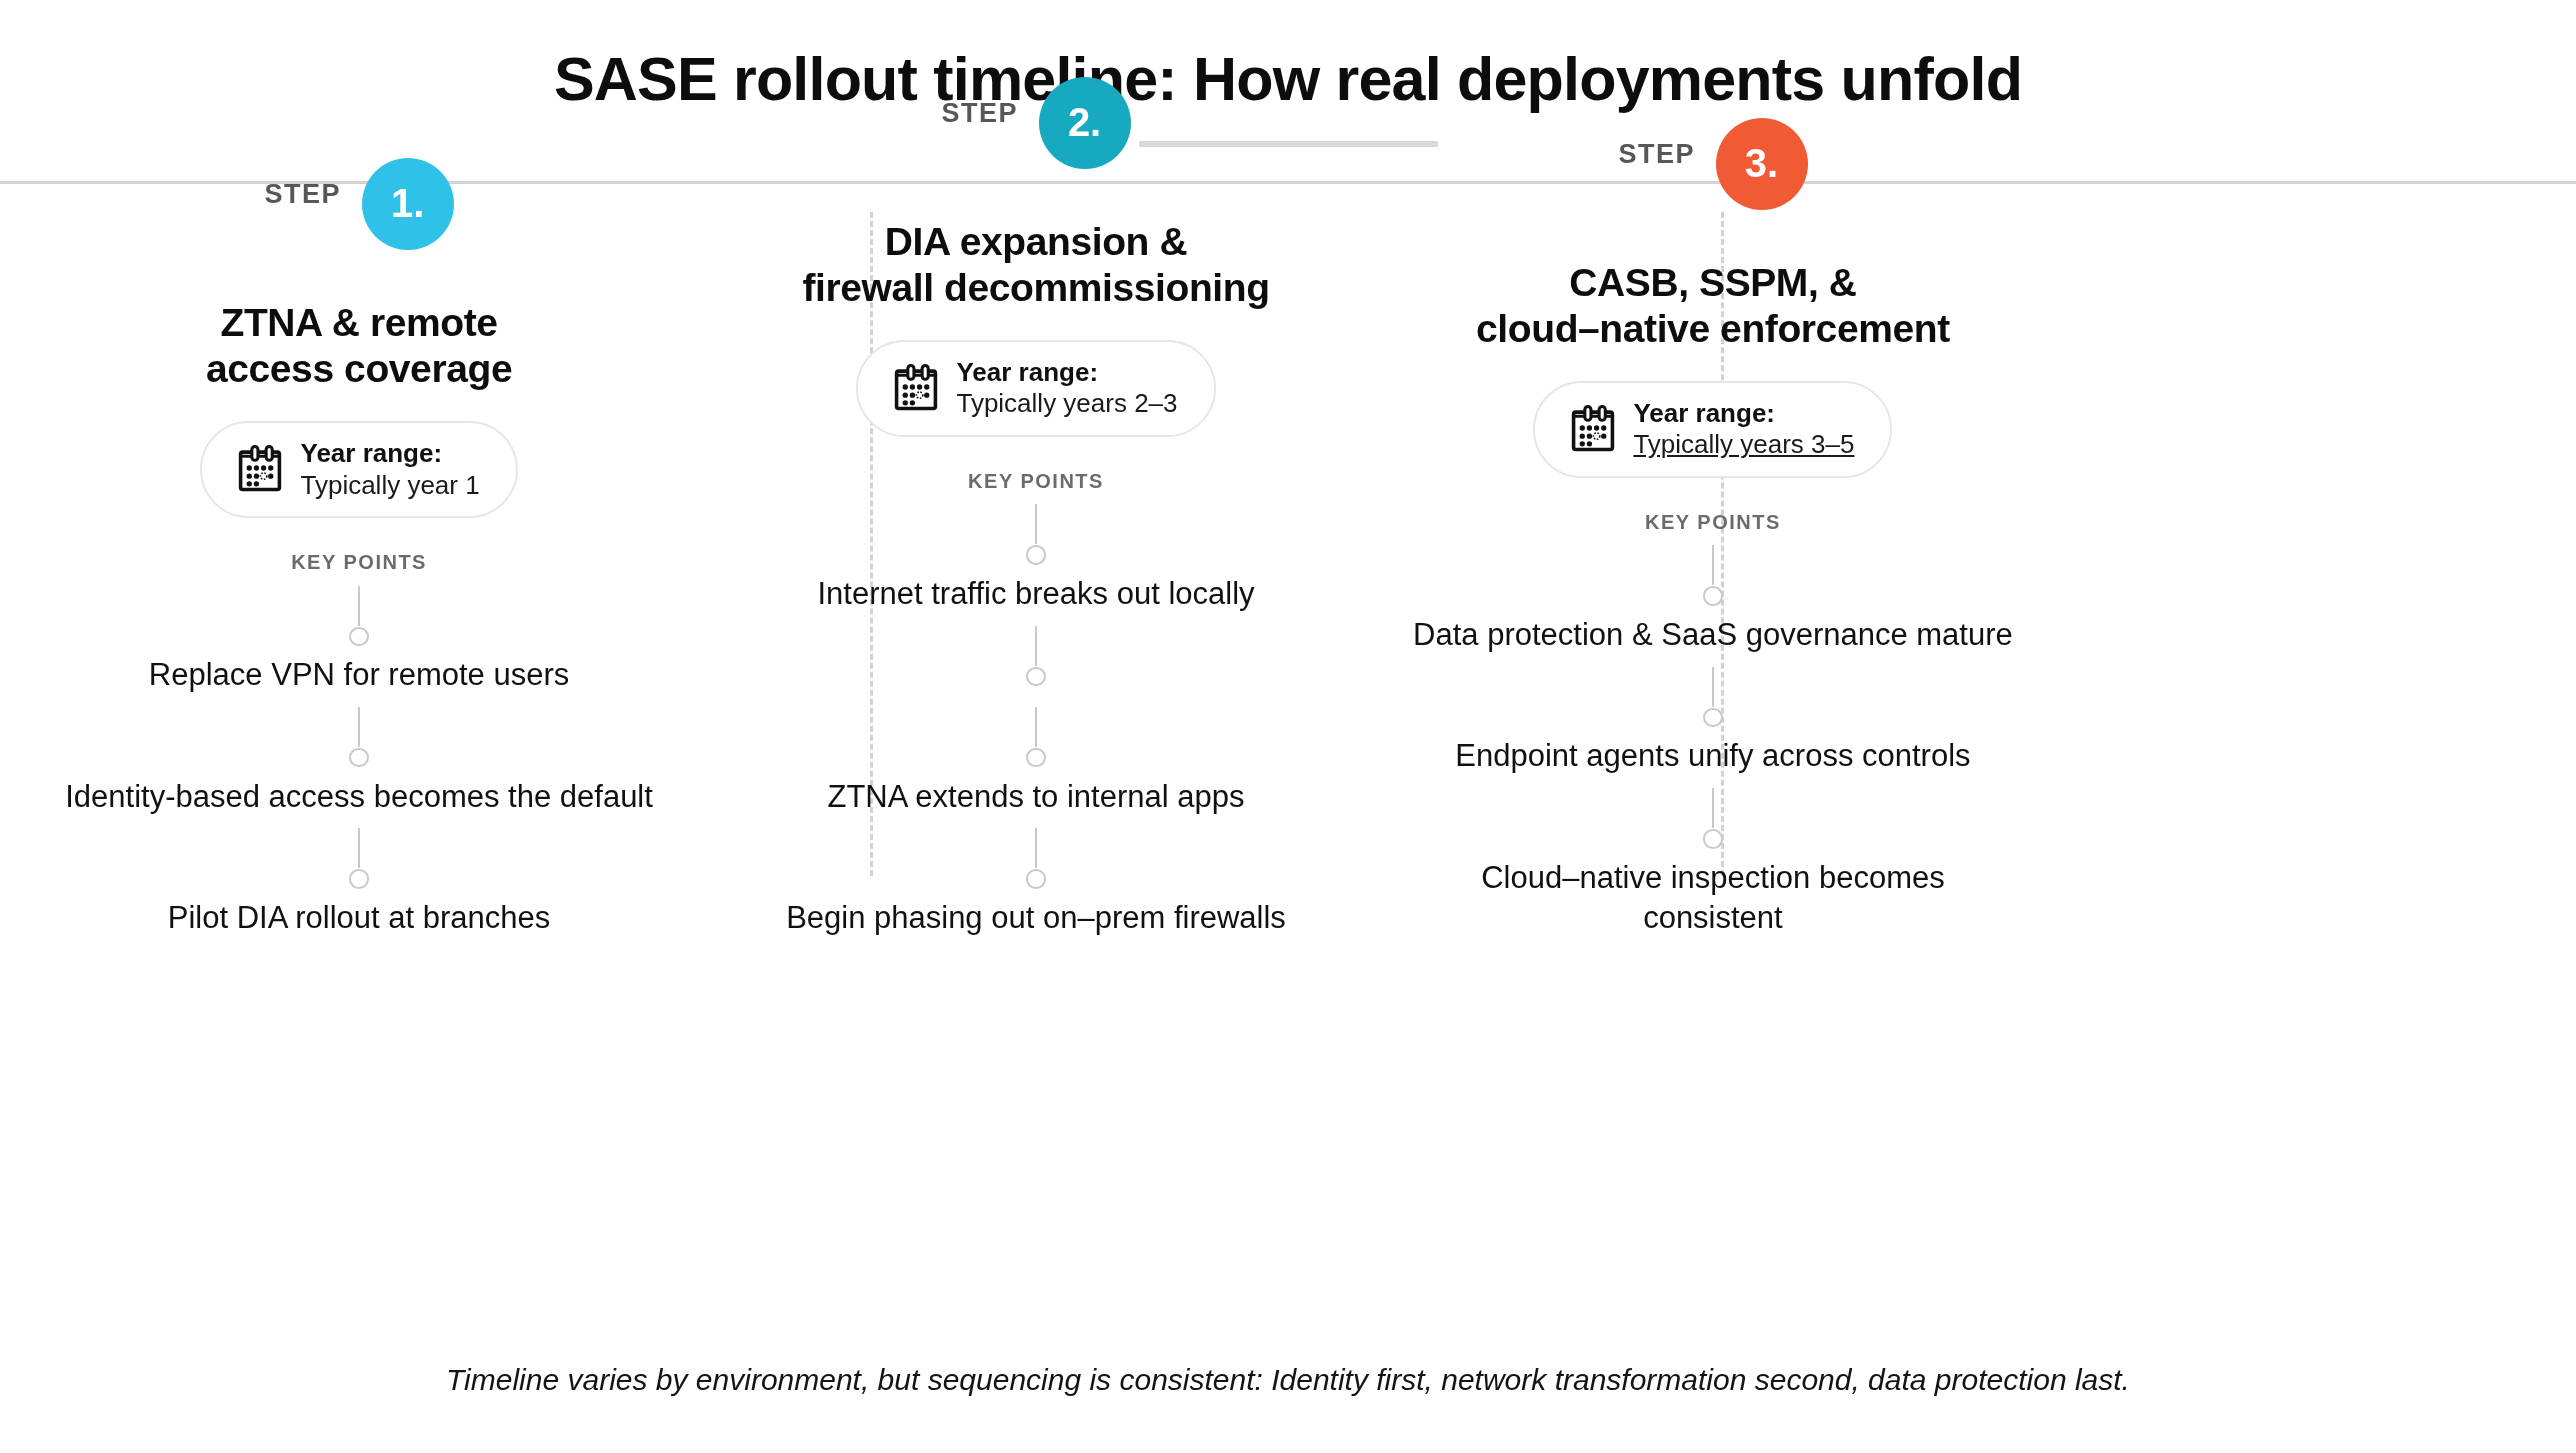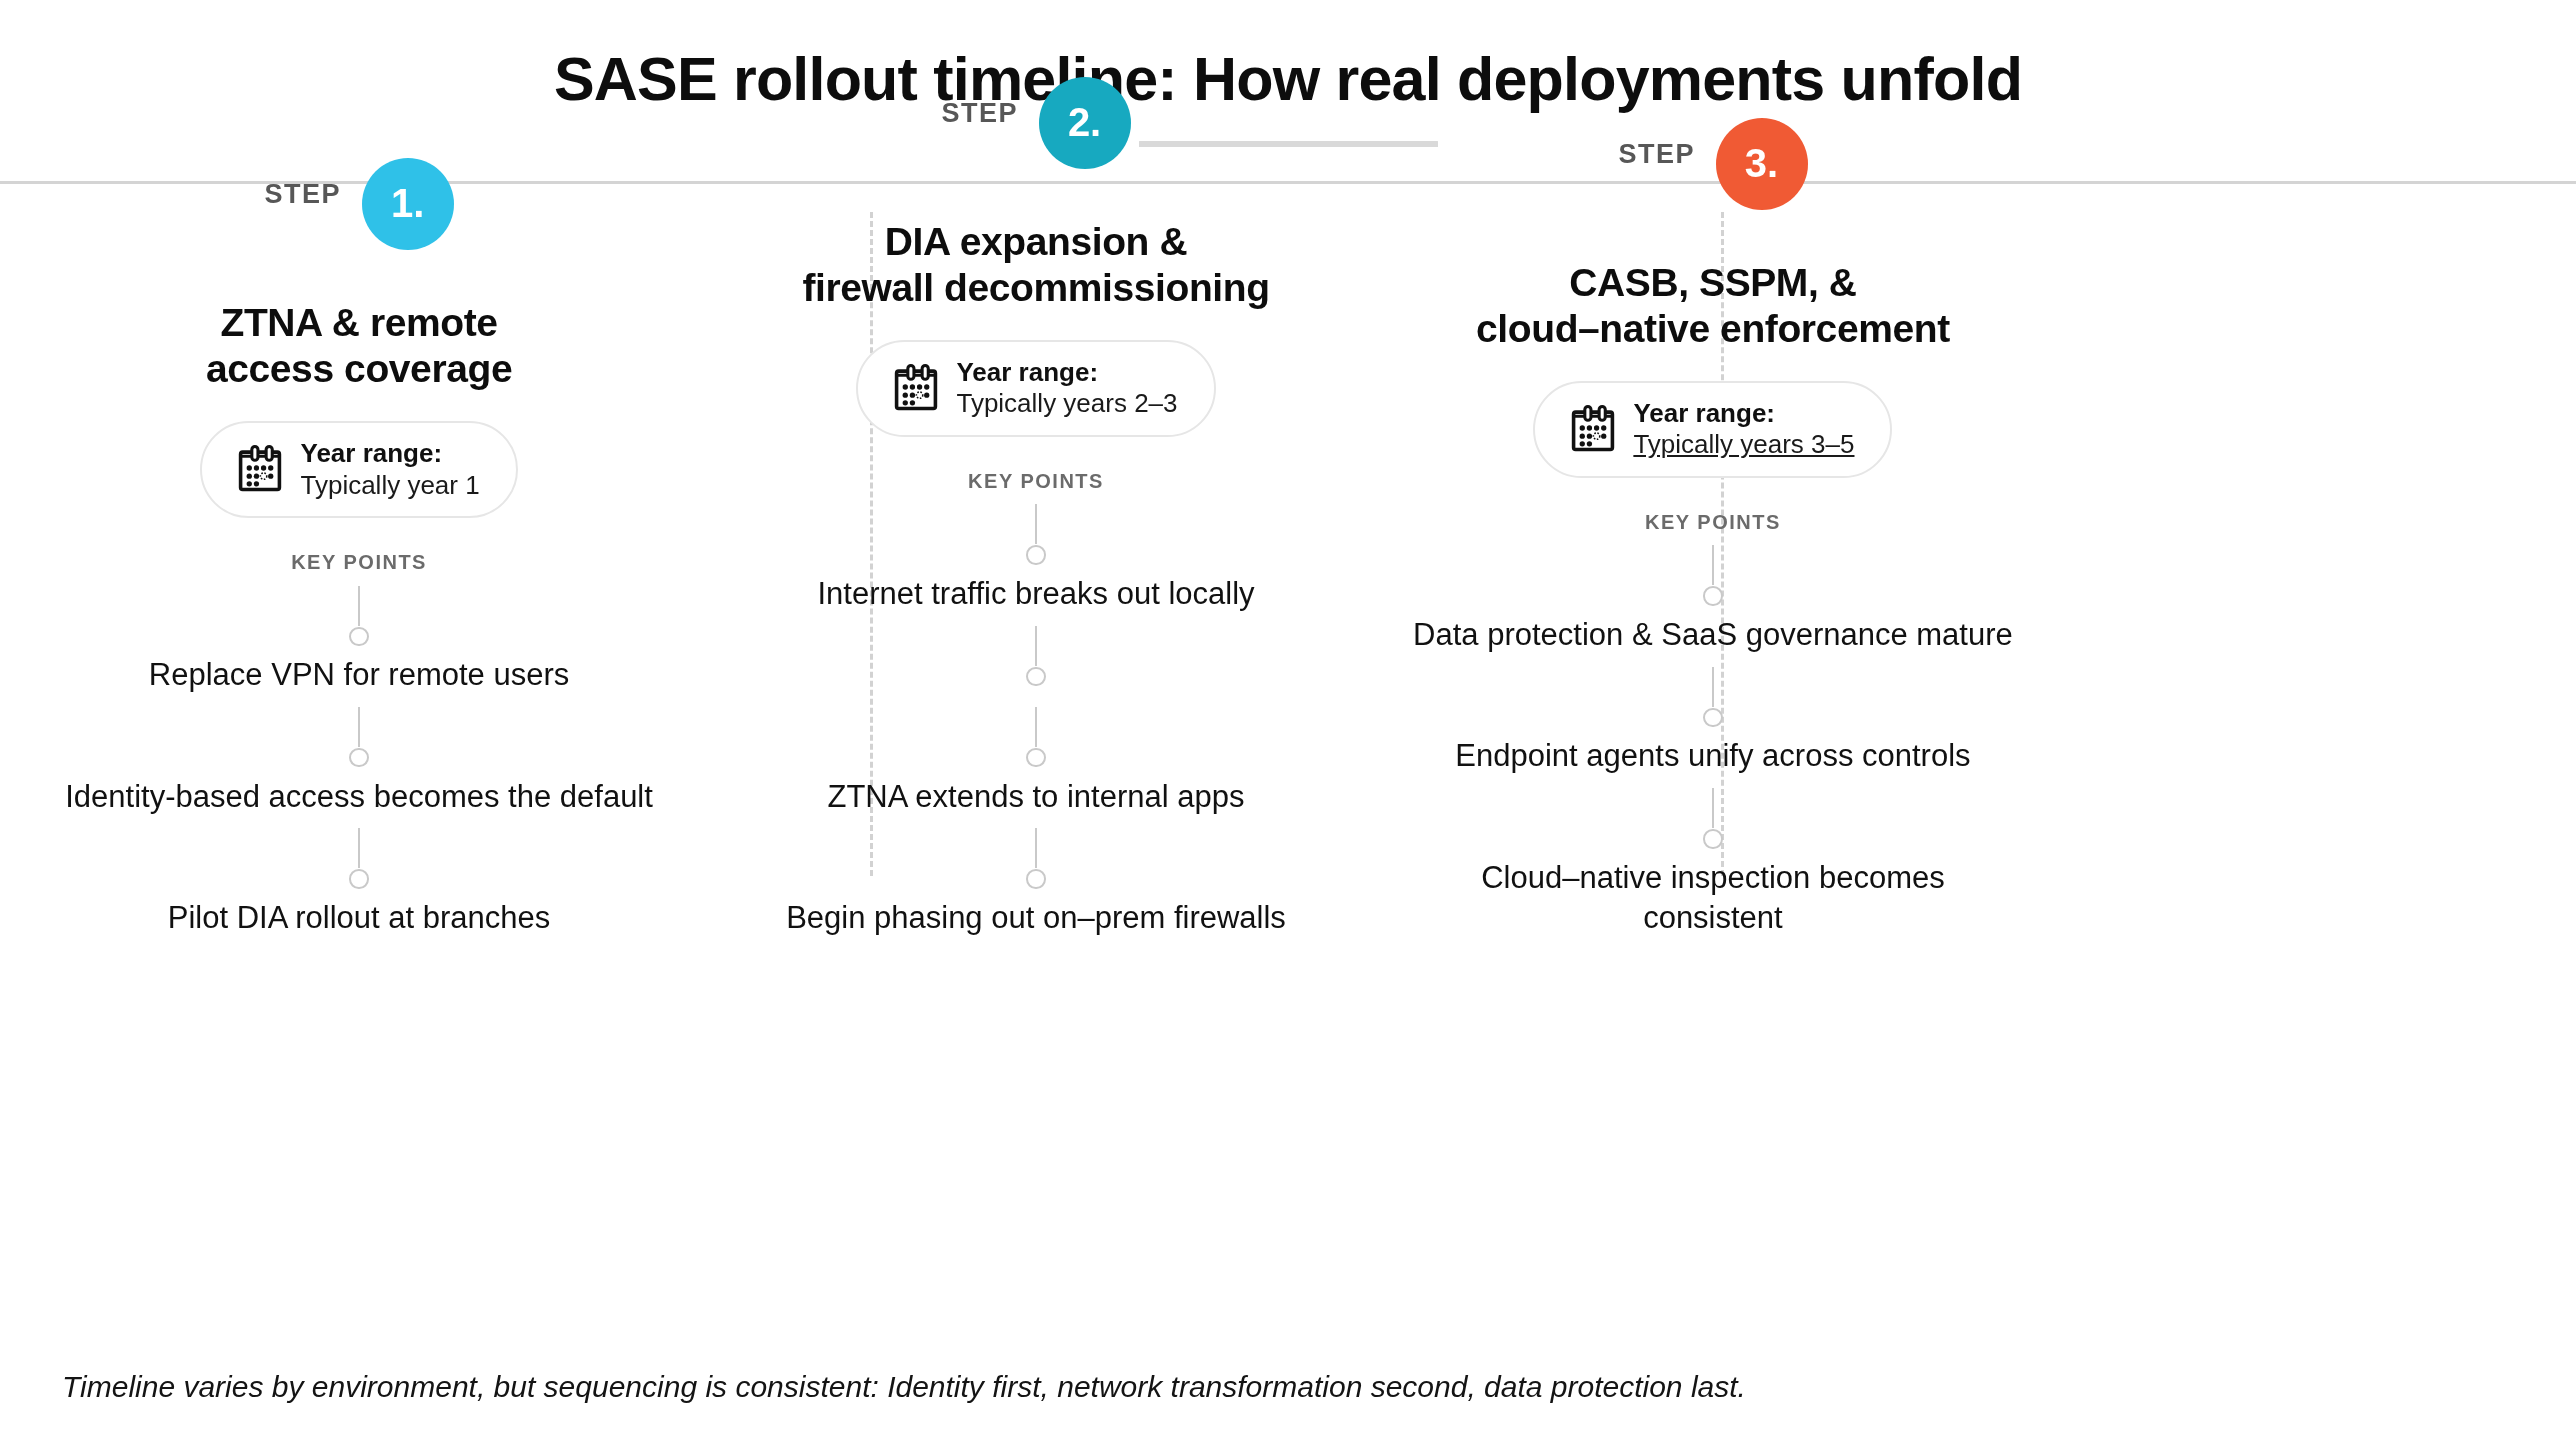--- a/index.html
+++ b/index.html
@@ -188,21 +188,22 @@
     text-align: center;
     color: #111111;
     max-width: 608px;
   }
 
   
   .footer-note {
     position: absolute;
     left: 0;
     right: 0;
-    bottom: 49px;
+    bottom: 56px;
+    text-align: center;
     font-size: 30px;
     font-style: italic;
     color: #141414;
     padding: 0 62px;
     box-sizing: border-box;
   }
 </style>
 </head>
 <body>
 

